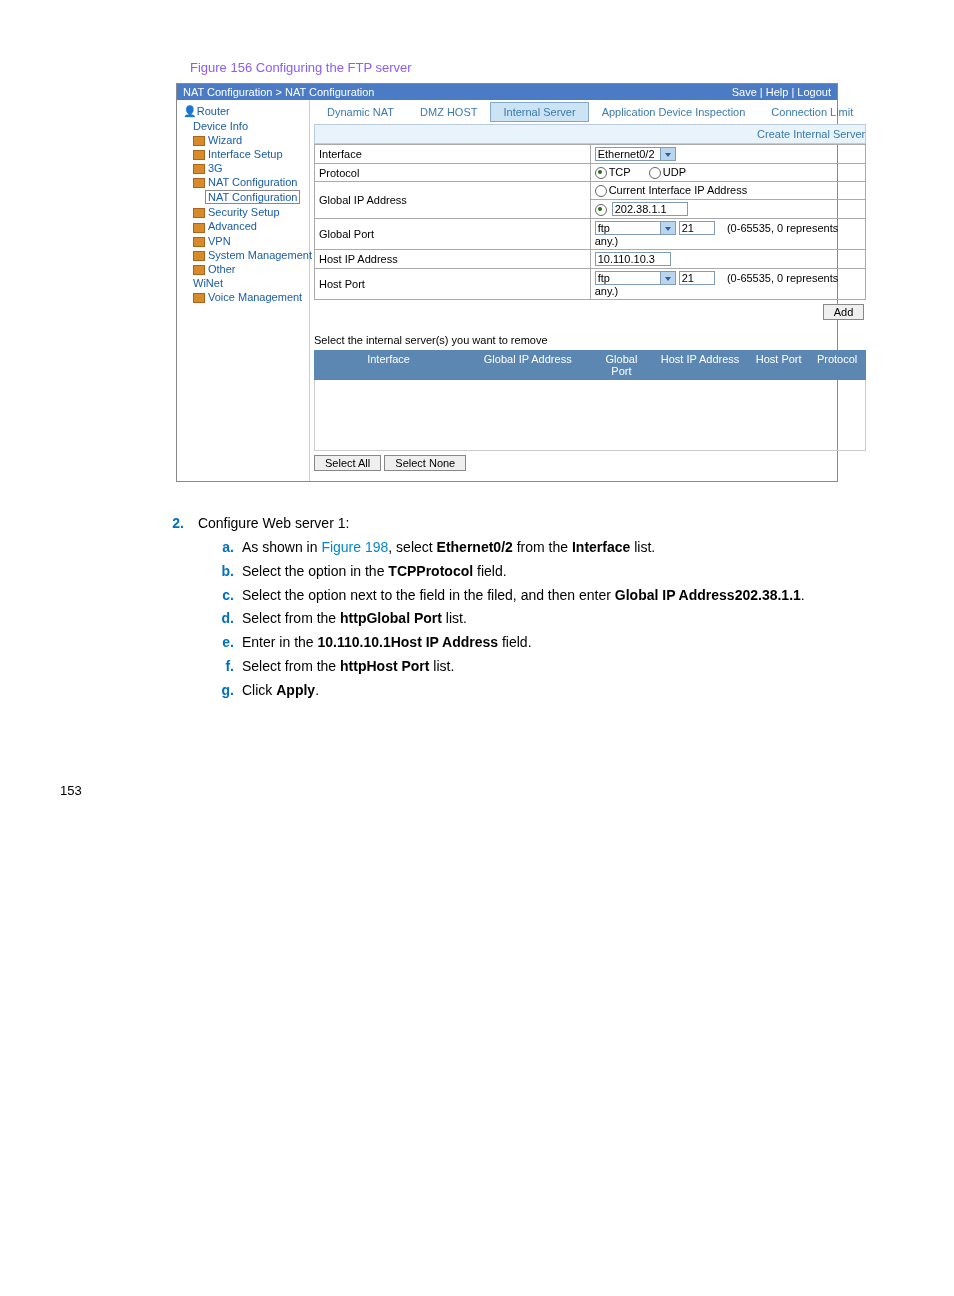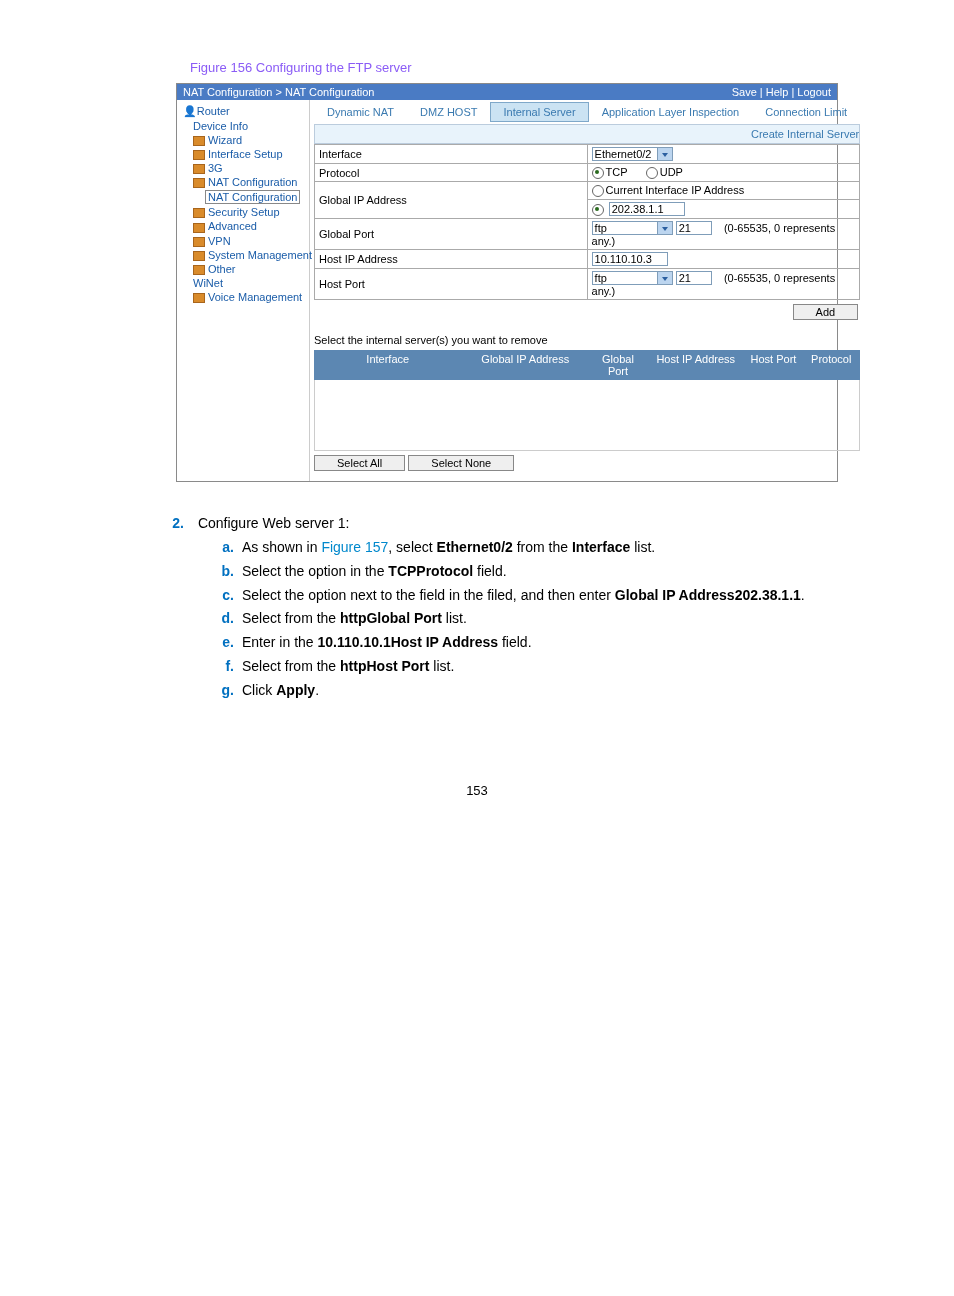--- a/index.html
+++ b/index.html
@@ -21,34 +21,34 @@
 .formtbl{border:1px solid #888;margin-top:0;width:100%;border-collapse:collapse}
 .formtbl td{padding:2px 4px;font-size:11px;border:1px solid #aaa;vertical-align:middle}
 .formtbl td:first-child{width:90px}
 .txt{border:1px solid #7f9db9;font-size:11px;padding:0 2px;width:70px}
 .sel-dd{border:1px solid #7f9db9;font-size:11px;width:75px;display:inline-block;padding:0 2px;position:relative}
 .sel-dd:after{content:"";position:absolute;right:0;top:0;bottom:0;width:14px;background:#bcd5ef;border-left:1px solid #7f9db9}
 .sel-dd:before{content:"";position:absolute;right:4px;top:5px;border-left:3px solid transparent;border-right:3px solid transparent;border-top:4px solid #2b5fa0;z-index:1}
 .radio{width:10px;height:10px;border:1px solid #666;border-radius:50%;display:inline-block;vertical-align:middle;margin-right:2px;position:relative}
 .radio.checked:after{content:"";position:absolute;width:4px;height:4px;background:#2a6b1e;border-radius:50%;left:2px;top:2px}
 .hint{color:#000}
-.btn{border:1px solid #888;background:#efefef;font-size:11px;padding:1px 22px;cursor:pointer}
+.btn{border:1px solid #888;background:#efefef;font-size:11px;padding:1px 10px;cursor:pointer}
 .add-wrap{text-align:right;padding:4px 2px}
 .remhdr{font-weight:normal;font-size:11px;margin:10px 0 4px 0}
 .listhdr{background:#5c87b2;color:#fff;display:flex;font-size:11px}
 .listhdr div{padding:3px 4px;text-align:center}
 .listbody{height:70px;border-left:1px solid #ccc;border-right:1px solid #ccc;border-bottom:1px solid #ccc}
 .btnrow{padding:4px 0}
 .del-wrap{text-align:right;padding:2px 2px 4px}
 .instr{margin:30px 0 0 100px;font-size:14px;line-height:1.7}
 .instr .num{color:#0070c0;font-weight:bold;display:inline-block;width:24px;text-align:right;margin-right:10px}
 .instr .letter{color:#0070c0;font-weight:bold;display:inline-block;width:18px;text-align:right;margin-right:8px}
 .instr .sub{margin-left:56px}
 .link{color:#0088cc}
-.pageno{text-align:center;margin-top:80px;font-size:13px}
+.pageno{text-align:left;margin-top:80px;font-size:13px}
 </style>
 </head>
 <body>
 
 <div class="figure-cap">Figure 156 Configuring the FTP server</div>
 
 <div class="screenshot">
   <div class="bc">
     <span>NAT Configuration &gt; NAT Configuration</span>
     <span>Save | Help | Logout</span>
@@ -70,21 +70,21 @@
           <div class="node lvl1"><span class="fico"></span>Other</div>
           <div class="node lvl1">WiNet</div>
           <div class="node lvl1"><span class="fico"></span>Voice Management</div>
         </div>
     </div>
     <div class="content">
       <div class="tabs" id="tabs">
           <div class="tab">Dynamic NAT</div>
           <div class="tab">DMZ HOST</div>
           <div class="tab active">Internal Server</div>
-          <div class="tab">Application Layer Inspection</div>
+          <div class="tab">Application Device Inspection</div>
           <div class="tab">Connection Limit</div>
         </div>
       <div class="subhdr">Create Internal Server</div>
       <table class="formtbl">
         <tbody>
             <tr>
           <td>Interface</td>
           <td>
             <span class="sel-dd">Ethernet0/2</span>
           </td>
@@ -149,21 +149,21 @@
     </div>
   </div>
 </div>
 
 <div class="instr">
   <div>
     <span class="num">2.</span>
     <span>Configure Web server 1:</span>
   </div>
   <div id="subs">
-      <div class="sub"><span class="letter">a.</span>As shown in <span class="link">Figure 157</span>, select <b>Ethernet0/2</b> from the <b>Interface</b> list.</div>
+      <div class="sub"><span class="letter">a.</span>As shown in <span class="link">Figure 198</span>, select <b>Ethernet0/2</b> from the <b>Interface</b> list.</div>
       <div class="sub"><span class="letter">b.</span>Select the  option in the <b>TCP</b><b>Protocol</b> field.</div>
       <div class="sub"><span class="letter">c.</span>Select the option next to the field in the  filed, and then enter <b>Global IP Address</b><b>202.38.1.1</b>.</div>
       <div class="sub"><span class="letter">d.</span>Select  from the <b>http</b><b>Global Port</b> list.</div>
       <div class="sub"><span class="letter">e.</span>Enter  in the <b>10.110.10.1</b><b>Host IP Address</b> field.</div>
       <div class="sub"><span class="letter">f.</span>Select  from the <b>http</b><b>Host Port</b> list.</div>
       <div class="sub"><span class="letter">g.</span>Click <b>Apply</b>.</div>
     </div>
 </div>
 
 <div class="pageno">153</div>

